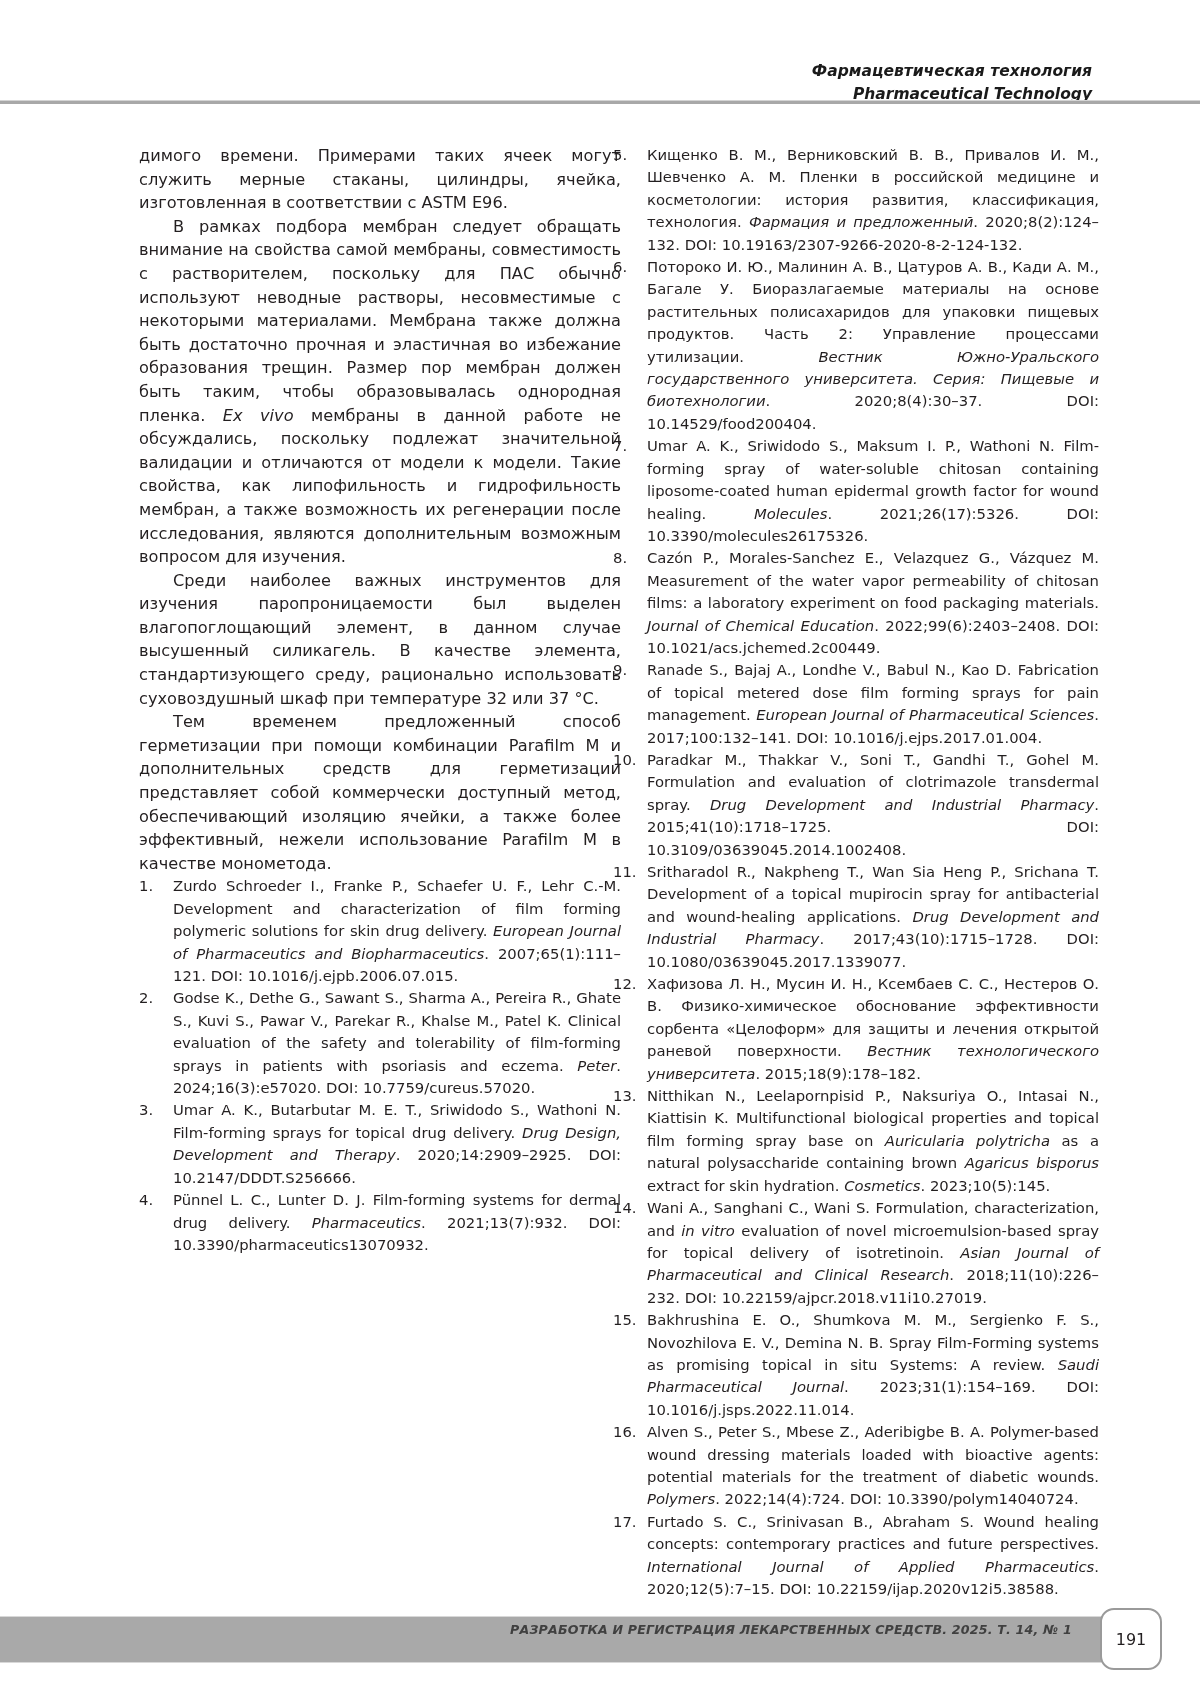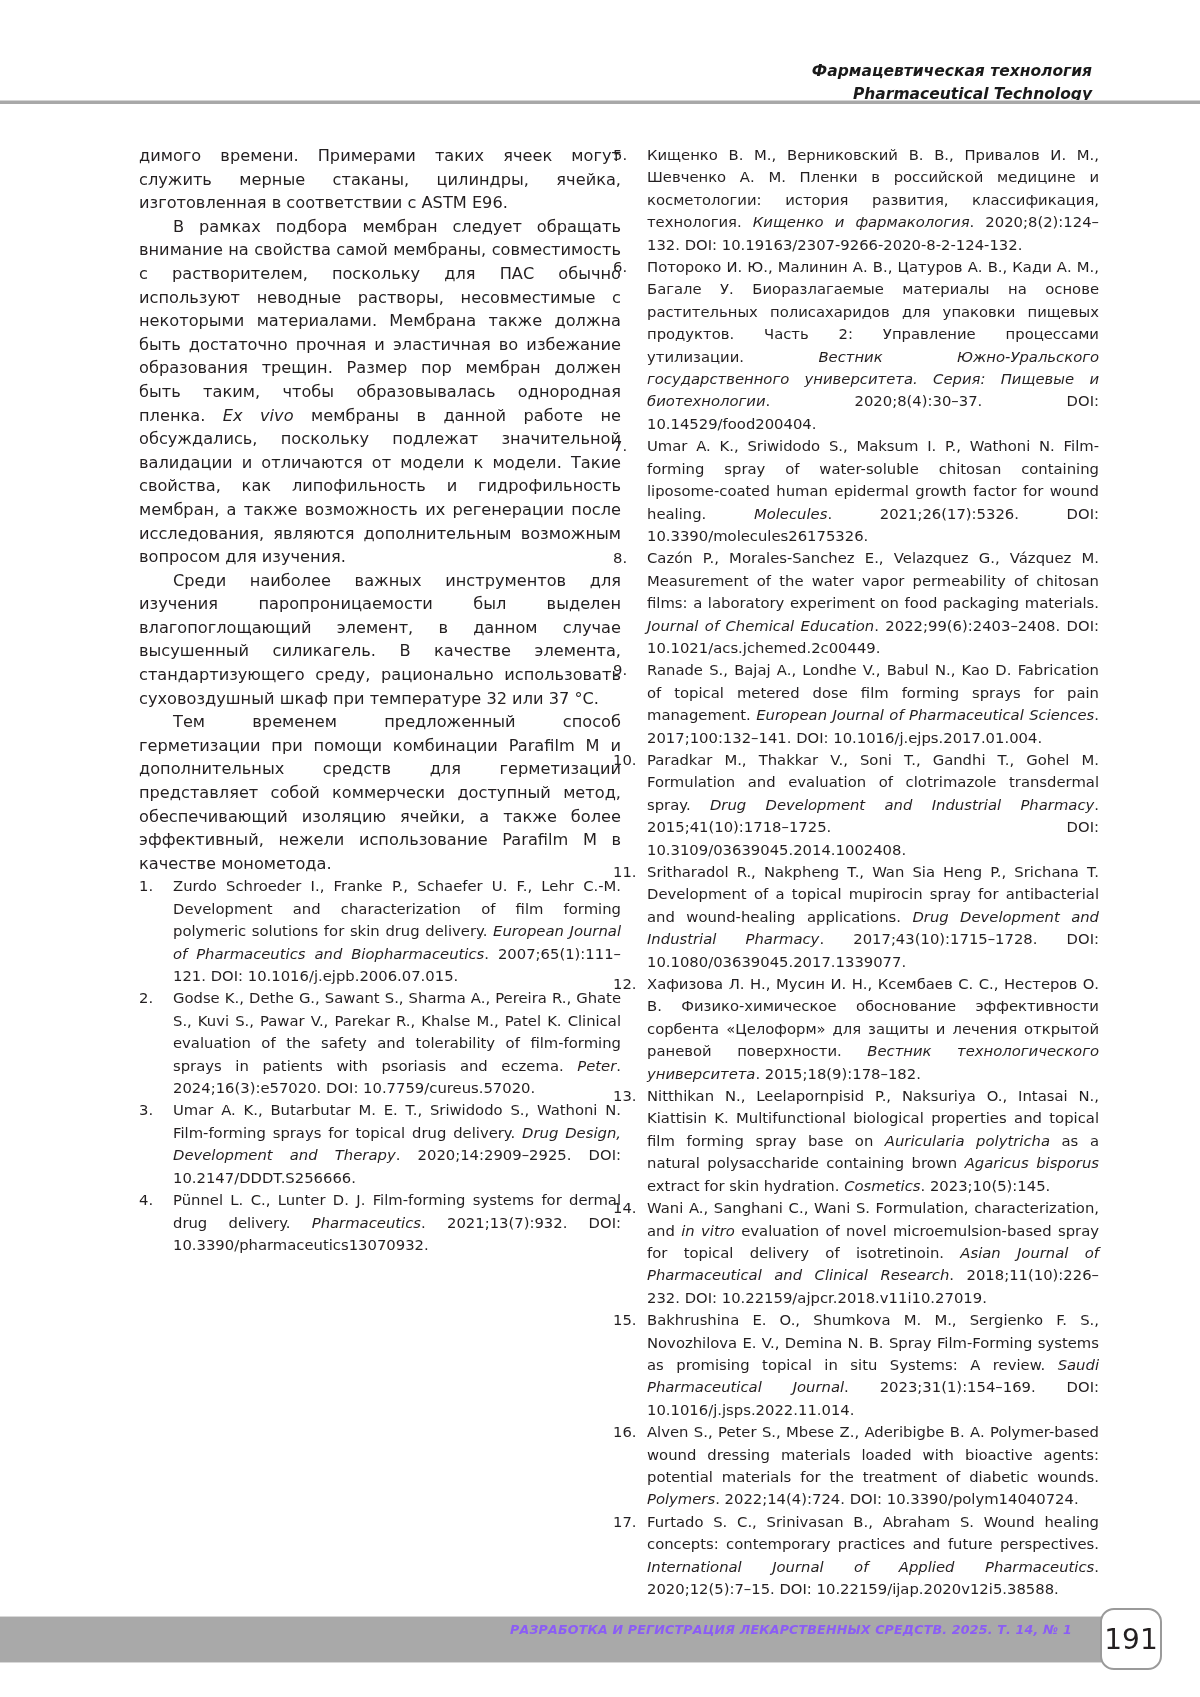--- a/index.html
+++ b/index.html
@@ -16,24 +16,24 @@
   .para.indent { text-indent:34px; }
   .refs-heading { color:#1f7ac0; font-weight:bold; font-size:20.5px; margin:28px 0 10px 0;
                   letter-spacing:0.3px; }
   .ref-list { margin:0; padding:0; list-style:none; font-size:14.8px; line-height:22.4px; }
   .ref { display:flex; margin:0; }
   .ref-num { flex:0 0 34px; text-align:left; }
   .ref-body { flex:1; text-align:justify; }
   .it { font-style:italic; }
   .footer-bar { position:absolute; top:1616px; left:0; width:1110px; height:45px; background:#a9a9a9;
                 border-top:1px solid #d8d8d8; border-bottom:1px solid #d8d8d8; }
-  .footer-text { position:absolute; top:1620px; right:128px; text-align:right; color:#8b5cf6;
+  .footer-text { position:absolute; top:1620px; right:128px; text-align:right; color:#404040;
                  font-style:italic; font-weight:bold; font-size:12.6px; line-height:19px; letter-spacing:0.2px; }
   .page-num { position:absolute; top:1608px; left:1100px; width:58px; height:58px; background:#ffffff;
-              border:2px solid #9a9a9a; border-radius:14px; font-size:28px; color:#231f20;
+              border:2px solid #9a9a9a; border-radius:14px; font-size:16px; color:#231f20;
               display:flex; align-items:center; justify-content:center; }
 </style>
 </head>
 <body>
 
 <div class="header">
   <div>Фармацевтическая технология</div>
   <div>Pharmaceutical Technology</div>
 </div>
 <div class="header-rule"></div>
@@ -62,21 +62,21 @@
       <span class="ref-num">4.</span>
       <span class="ref-body"><span>Pünnel L. C., Lunter D. J. Film-forming systems for dermal drug delivery. </span><span class="it">Pharmaceutics</span><span>. 2021;13(7):932. DOI: 10.3390/pharmaceutics13070932.</span></span>
     </div>
   </div>
 </div>
 
 <div class="col col-right">
   <div class="ref-list">
     <div class="ref">
       <span class="ref-num">5.</span>
-      <span class="ref-body"><span>Кищенко В. М., Верниковский В. В., Привалов И. М., Шевченко А. М. Пленки в российской медицине и косметологии: история развития, классификация, технология. </span><span class="it">Кищенко и фармакология</span><span>. 2020;8(2):124–132. DOI: 10.19163/2307-9266-2020-8-2-124-132.</span></span>
+      <span class="ref-body"><span>Кищенко В. М., Верниковский В. В., Привалов И. М., Шевченко А. М. Пленки в российской медицине и косметологии: история развития, классификация, технология. </span><span class="it">Фармация и предложенный</span><span>. 2020;8(2):124–132. DOI: 10.19163/2307-9266-2020-8-2-124-132.</span></span>
     </div>
     <div class="ref">
       <span class="ref-num">6.</span>
       <span class="ref-body"><span>Потороко И. Ю., Малинин А. В., Цатуров А. В., Кади А. М., Багале У. Биоразлагаемые материалы на основе растительных полисахаридов для упаковки пищевых продуктов. Часть 2: Управление процессами утилизации. </span><span class="it">Вестник Южно-Уральского государственного университета. Серия: Пищевые и биотехнологии</span><span>. 2020;8(4):30–37. DOI: 10.14529/food200404.</span></span>
     </div>
     <div class="ref">
       <span class="ref-num">7.</span>
       <span class="ref-body"><span>Umar A. K., Sriwidodo S., Maksum I. P., Wathoni N. Film-forming spray of water-soluble chitosan containing liposome-coated human epidermal growth factor for wound healing. </span><span class="it">Molecules</span><span>. 2021;26(17):5326. DOI: 10.3390/molecules26175326.</span></span>
     </div>
     <div class="ref">

